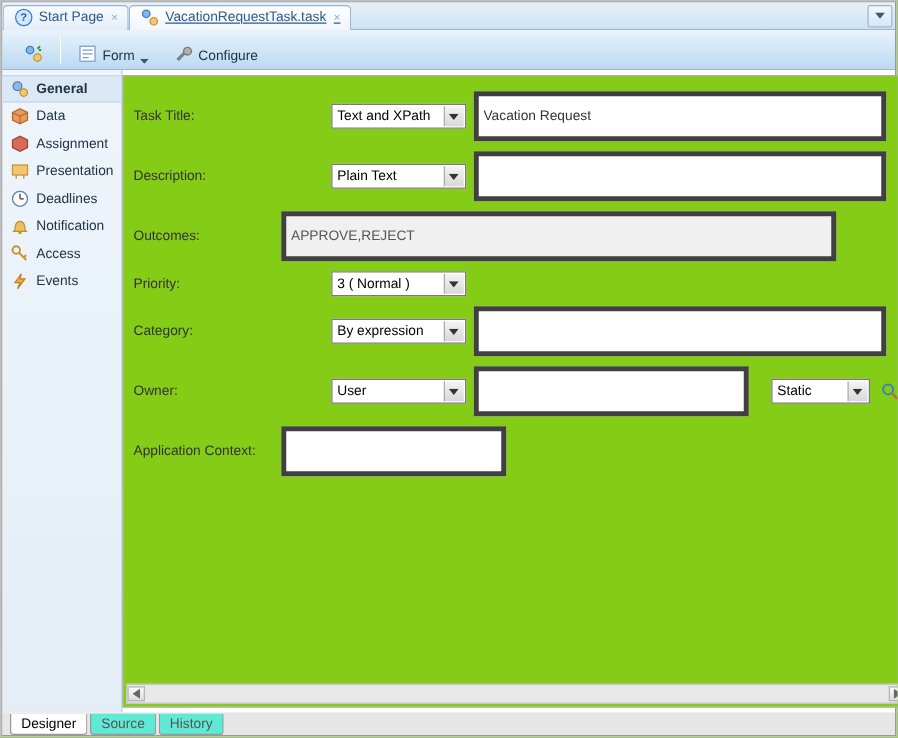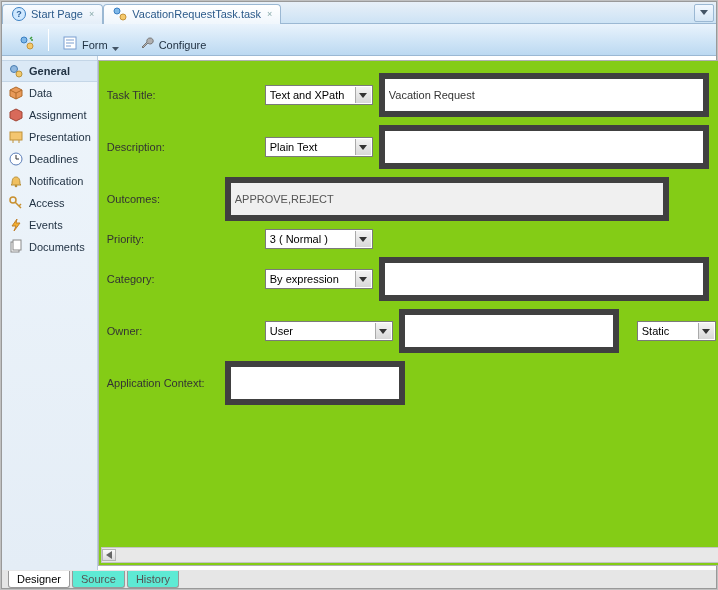--- a/index.html
+++ b/index.html
@@ -38,20 +38,21 @@
     margin-top: 2px;
     border: 1px solid #9bb8d3;
     border-bottom: none;
     border-radius: 4px 4px 0 0;
     background: linear-gradient(#f8fbff, #e4eef8);
     color: #2b5a8a;
     cursor: pointer;
   }
   .tab.active {
     background: linear-gradient(#fff, #f0f6fc);
+    text-decoration: underline;
   }
   .tab .close-x {
     color: #8aa;
     font-size: 9px;
     margin-left: 2px;
   }
   .tab-spacer { flex: 1; }
   .tab-menu {
     width: 20px;
     height: 18px;
@@ -161,21 +162,21 @@
     height: 16px;
     background: linear-gradient(#f4f4f4, #d8d8d8);
     border-left: 1px solid #aaa;
     display: flex;
     align-items: center;
     justify-content: center;
   }
   .combo .caret svg { width: 8px; height: 5px; }
   .text-input {
     height: 36px;
-    border: 6px solid #404040;
+    border: 4px solid #404040;
     background: #fff;
     padding: 16px 4px;
     font: inherit;
     color: #333;
   }
   .text-input.ro {
     background: #f0f0f0;
     color: #555;
   }
   .hscroll {
@@ -362,29 +363,20 @@
         <span>Access</span>
       </div>
       <div class="nav-item">
         <span class="ico">
             <svg viewBox="0 0 16 16">
               <polygon points="9,2 4,9 8,9 6,14 12,6 8,6" fill="#f4b030" stroke="#c0802a"></polygon>
             </svg>
           </span>
         <span>Events</span>
       </div>
-      <div class="nav-item">
-        <span class="ico">
-            <svg viewBox="0 0 16 16">
-              <rect x="3" y="3" width="8" height="10" fill="#fff" stroke="#888"></rect>
-              <rect x="5" y="1" width="8" height="10" fill="#fff" stroke="#888"></rect>
-            </svg>
-          </span>
-        <span>Documents</span>
-      </div>
     </div>
 
     <div class="content">
       <div class="form-area">
 
         <div class="form-row">
           <div class="form-label">Task Title:</div>
           <div class="combo" style="width:108px">
             <span>Text and XPath</span>
             <span class="caret">
@@ -434,21 +426,21 @@
                 <svg viewBox="0 0 8 5">
                   <polygon points="0,0 8,0 4,5" fill="#333"></polygon>
                 </svg>
               </span>
           </div>
           <input class="text-input" style="flex: 0 0 330px; margin-left: 6px;" value="">
         </div>
 
         <div class="form-row">
           <div class="form-label">Owner:</div>
-          <div class="combo" style="width:128px">
+          <div class="combo" style="width:108px">
             <span>User</span>
             <span class="caret">
                 <svg viewBox="0 0 8 5">
                   <polygon points="0,0 8,0 4,5" fill="#333"></polygon>
                 </svg>
               </span>
           </div>
           <input class="text-input" style="flex: 0 0 220px; margin-left: 6px;" value="">
           <div class="combo" style="width:79px; margin-left:18px">
             <span>Static</span>

